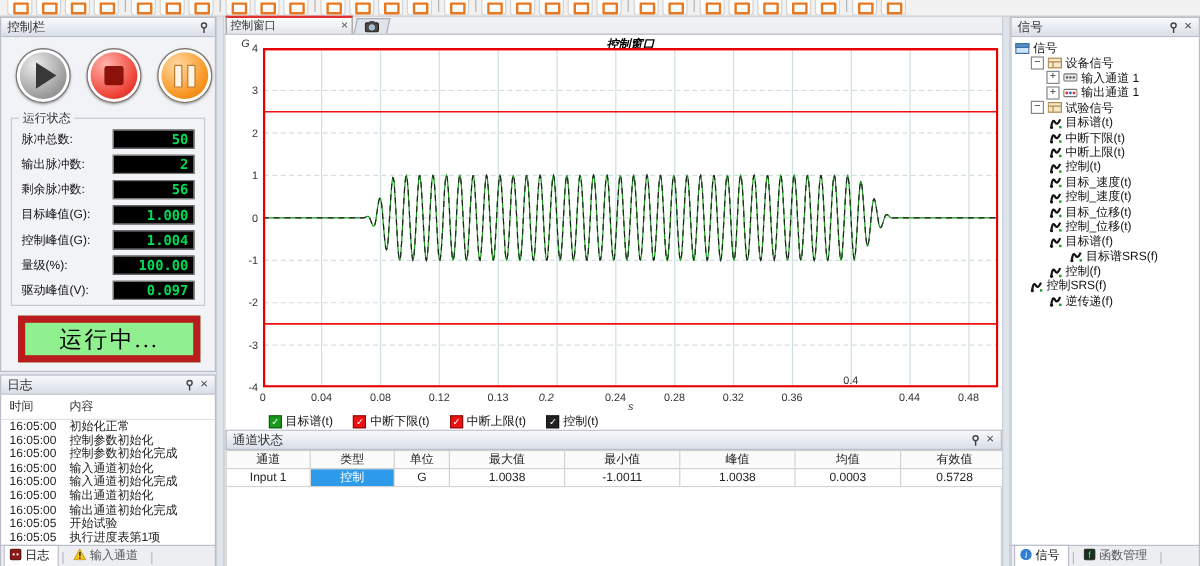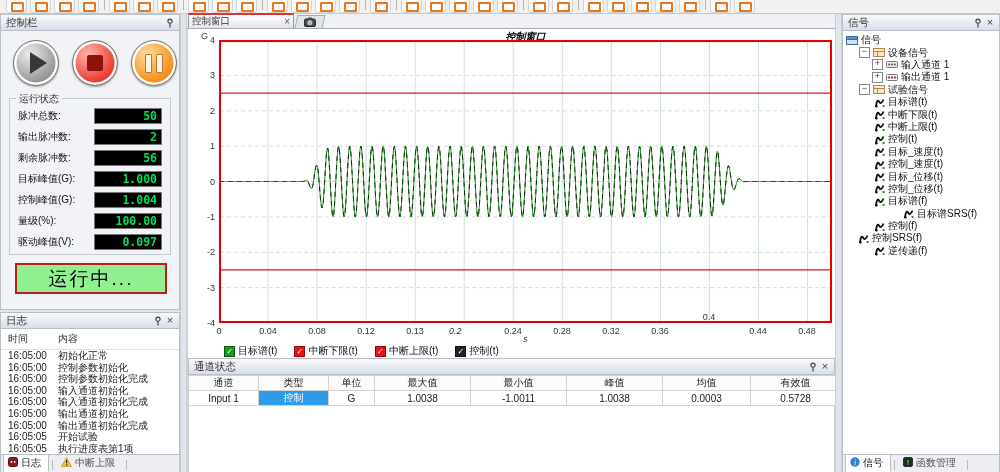--- a/index.html
+++ b/index.html
@@ -28,21 +28,21 @@
   .cbtn.pause{background:radial-gradient(circle at 35% 30%,#ffd9a0,#f79421 62%,#d96d00)}
   .glyph-play{width:0;height:0;border-left:17px solid #383838;border-top:11px solid transparent;border-bottom:11px solid transparent;margin-left:5px}
   .glyph-stop{width:16px;height:16px;background:#8c120c;border-radius:2px}
   .glyph-pause{display:flex;gap:4px}
   .glyph-pause span{width:5px;height:17px;background:#fdf4e4;border:1px solid #b87c30;border-radius:1px}
   .groupbox{margin:10px 8px 0 8px;border:1px solid #c4c8d0;position:relative;padding:6px 4px 2px}
   .groupbox-label{position:absolute;top:-7px;left:6px;background:#f2f3f6;padding:0 3px;font-size:10px;color:#333}
   .field{display:flex;align-items:center;justify-content:space-between;height:21px;padding:0 4px 0 4px}
   .field-label{font-size:10px;color:#111}
   .lcd{width:58px;height:14px;background:#000;color:#00dd55;font-family:"DejaVu Sans Mono",monospace;font-size:11.5px;font-weight:bold;text-align:right;padding:0 4px;border:1px solid #777;line-height:14px;flex:none}
-  .run-box{margin:8px 12px 0 14px;height:27px;background:#90ef8e;border:2px solid #b91c1c;display:flex;align-items:center;justify-content:center;font-family:Liberation Sans, sans-serif;font-size:19px;color:#000;letter-spacing:2px}
+  .run-box{margin:8px 12px 0 14px;height:27px;background:#90ef8e;border:6px solid #b91c1c;display:flex;align-items:center;justify-content:center;font-family:Liberation Serif, serif;font-size:19px;color:#000;letter-spacing:2px}
   
   .log-panel{flex:1;display:flex;flex-direction:column;margin-top:2px;min-height:0}
   .log-body{flex:1;background:#fff;border:1px solid #b9bec8;border-top:none;overflow:hidden;font-size:10px;padding-top:1px}
   .log-header{display:flex;color:#333;padding:2px 0 3px 0;border-bottom:1px solid #e2e2e2}
   .log-time{width:50px;padding-left:7px;flex:none}
   .log-row{display:flex;height:11.6px;line-height:11.6px;color:#222}
   .tabbar{height:17px;background:#eceef2;border:1px solid #b9bec8;border-top:none;display:flex;align-items:flex-end;padding-left:2px;gap:1px;flex:none}
   .tab{display:flex;align-items:center;gap:3px;padding:1px 7px 1px 4px;font-size:10px;height:14px;border:1px solid transparent;color:#555;cursor:pointer;white-space:nowrap}
   .tab.active{background:#fff;border-color:#b9bec8;border-bottom-color:#fff;color:#111}
   .tab-divider{width:1px;height:10px;background:#bbb;margin:0 2px 2px 2px}
@@ -244,21 +244,21 @@
               </svg></span>
             <span>日志</span>
           </span>
           <span class="tab-divider"></span>
           <span class="tab">
             <span><svg width="11" height="10">
                 <polygon points="5.5,0.5 10.5,9.5 0.5,9.5" fill="#f5c518" stroke="#b8860b" stroke-width="0.6"></polygon>
                 <rect x="5" y="3" width="1.2" height="3.4" fill="#222"></rect>
                 <rect x="5" y="7.3" width="1.2" height="1.2" fill="#222"></rect>
               </svg></span>
-            <span>中断上限</span>
+            <span>输入通道</span>
           </span>
           <span class="tab-divider"></span>
         </div>
     </div>
   </div>
 
   <div class="splitter"></div>
 
   <div class="centercol">
     <div class="doc-tabstrip">
@@ -554,21 +554,21 @@
         <div class="tree-item" style="padding-left: 31px;">
           <span class="tree-icon">
             <svg width="11" height="11">
               <path d="M2 9.5 Q3 1.5 5 4.5 Q7 8.5 9.5 2.5" fill="none" stroke="#111" stroke-width="1.8"></path>
               <circle cx="2.3" cy="9.3" r="1.3" fill="#111"></circle>
               <rect x="8.6" y="8" width="2" height="2" fill="#1a9a1a"></rect>
             </svg>
           </span>
           <span>目标谱(f)</span>
         </div>
-        <div class="tree-item" style="padding-left: 48px; margin-left: 12px;">
+        <div class="tree-item" style="padding-left: 48px;">
           <span class="tree-icon">
             <svg width="11" height="11">
               <path d="M2 9.5 Q3 1.5 5 4.5 Q7 8.5 9.5 2.5" fill="none" stroke="#111" stroke-width="1.8"></path>
               <circle cx="2.3" cy="9.3" r="1.3" fill="#111"></circle>
               <rect x="8.6" y="8" width="2" height="2" fill="#1a9a1a"></rect>
             </svg>
           </span>
           <span>目标谱SRS(f)</span>
         </div>
         <div class="tree-item" style="padding-left: 31px;">

